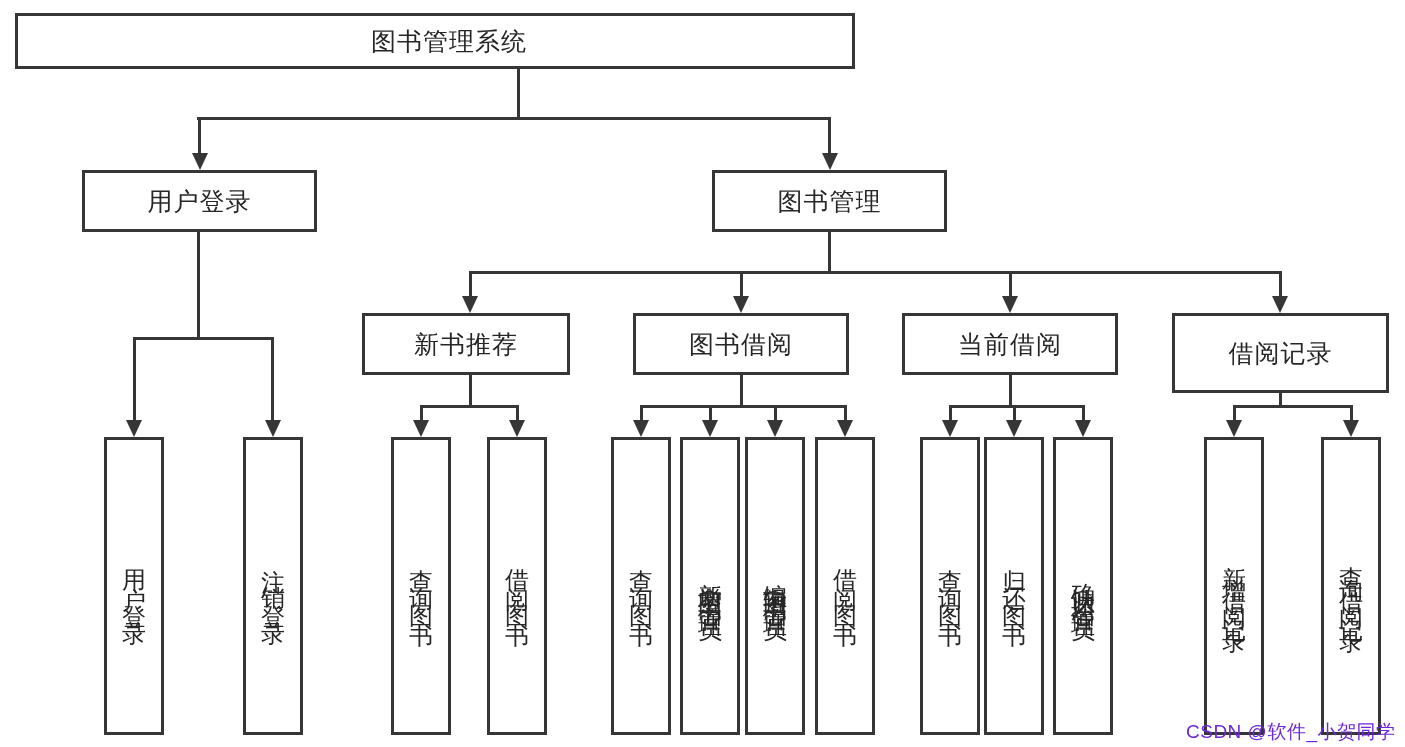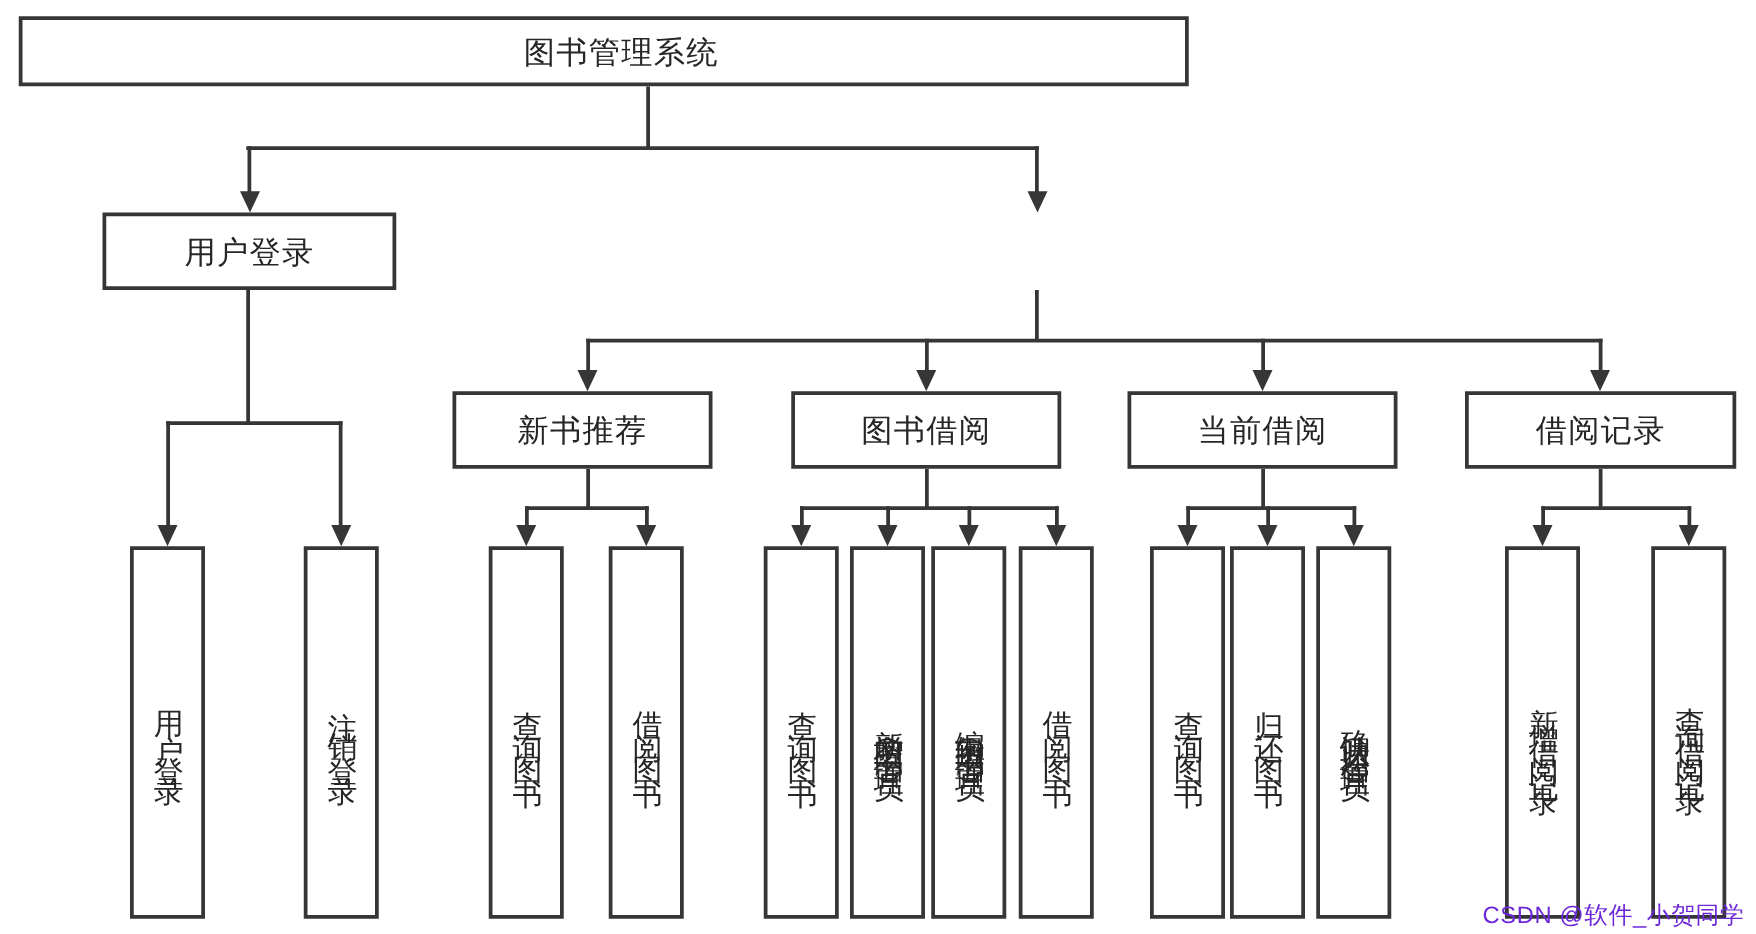--- a/index.html
+++ b/index.html
@@ -32,33 +32,36 @@
   .watermark{
     position:absolute;left:1186px;top:719px;z-index:10;
     font-size:19px;color:#6d28d9;letter-spacing:0.5px;white-space:nowrap;
   }
 </style>
 </head>
 <body>
 
 <div id="canvas">
 
-  <div class="node" style="left:15px;top:13px;width:936px;height:56px;padding-left:28px;">
+  <div class="node" style="left:15px;top:13px;width:840px;height:56px;padding-left:28px;">
     <span>图书管理系统</span>
   </div>
 
   <div class="ln" style="left:517px;top:69px;width:3px;height:50px;"></div>
   <div class="ln" style="left:197px;top:117px;width:634px;height:3px;"></div>
   <div class="ln" style="left:198px;top:117px;width:3px;height:37px;"></div>
   <div class="ah" style="left:192px;top:153px;"></div>
   <div class="ln" style="left:828px;top:117px;width:3px;height:37px;"></div>
   <div class="ah" style="left:822px;top:153px;"></div>
 
   <div class="node" style="left:82px;top:170px;width:235px;height:62px;">
     <span>用户登录</span>
+  </div>
+  <div class="node" style="left:712px;top:170px;width:235px;height:62px;">
+    <span>图书管理</span>
   </div>
 
   <div class="ln" style="left:197px;top:232px;width:3px;height:107px;"></div>
   <div class="ln" style="left:133px;top:337px;width:141px;height:3px;"></div>
   <div class="ln" style="left:133px;top:337px;width:3px;height:84px;"></div>
   <div class="ah" style="left:126px;top:420px;"></div>
   <div class="ln" style="left:271px;top:337px;width:3px;height:84px;"></div>
   <div class="ah" style="left:265px;top:420px;"></div>
 
   <div class="ln" style="left:828px;top:232px;width:3px;height:41px;"></div>
@@ -74,21 +77,21 @@
 
   <div class="node" style="left:362px;top:313px;width:208px;height:62px;">
     <span>新书推荐</span>
   </div>
   <div class="node" style="left:633px;top:313px;width:216px;height:62px;">
     <span>图书借阅</span>
   </div>
   <div class="node" style="left:902px;top:313px;width:216px;height:62px;">
     <span>当前借阅</span>
   </div>
-  <div class="node" style="left:1172px;top:313px;width:217px;height:62px;">
+  <div class="node" style="left:1172px;top:313px;width:217px;height:80px;">
     <span>借阅记录</span>
   </div>
 
   <div class="ln" style="left:469px;top:375px;width:3px;height:33px;"></div>
   <div class="ln" style="left:420px;top:405px;width:99px;height:3px;"></div>
   <div class="ln" style="left:420px;top:405px;width:3px;height:16px;"></div>
   <div class="ah" style="left:413px;top:420px;"></div>
   <div class="ln" style="left:516px;top:405px;width:3px;height:16px;"></div>
   <div class="ah" style="left:509px;top:420px;"></div>
 

